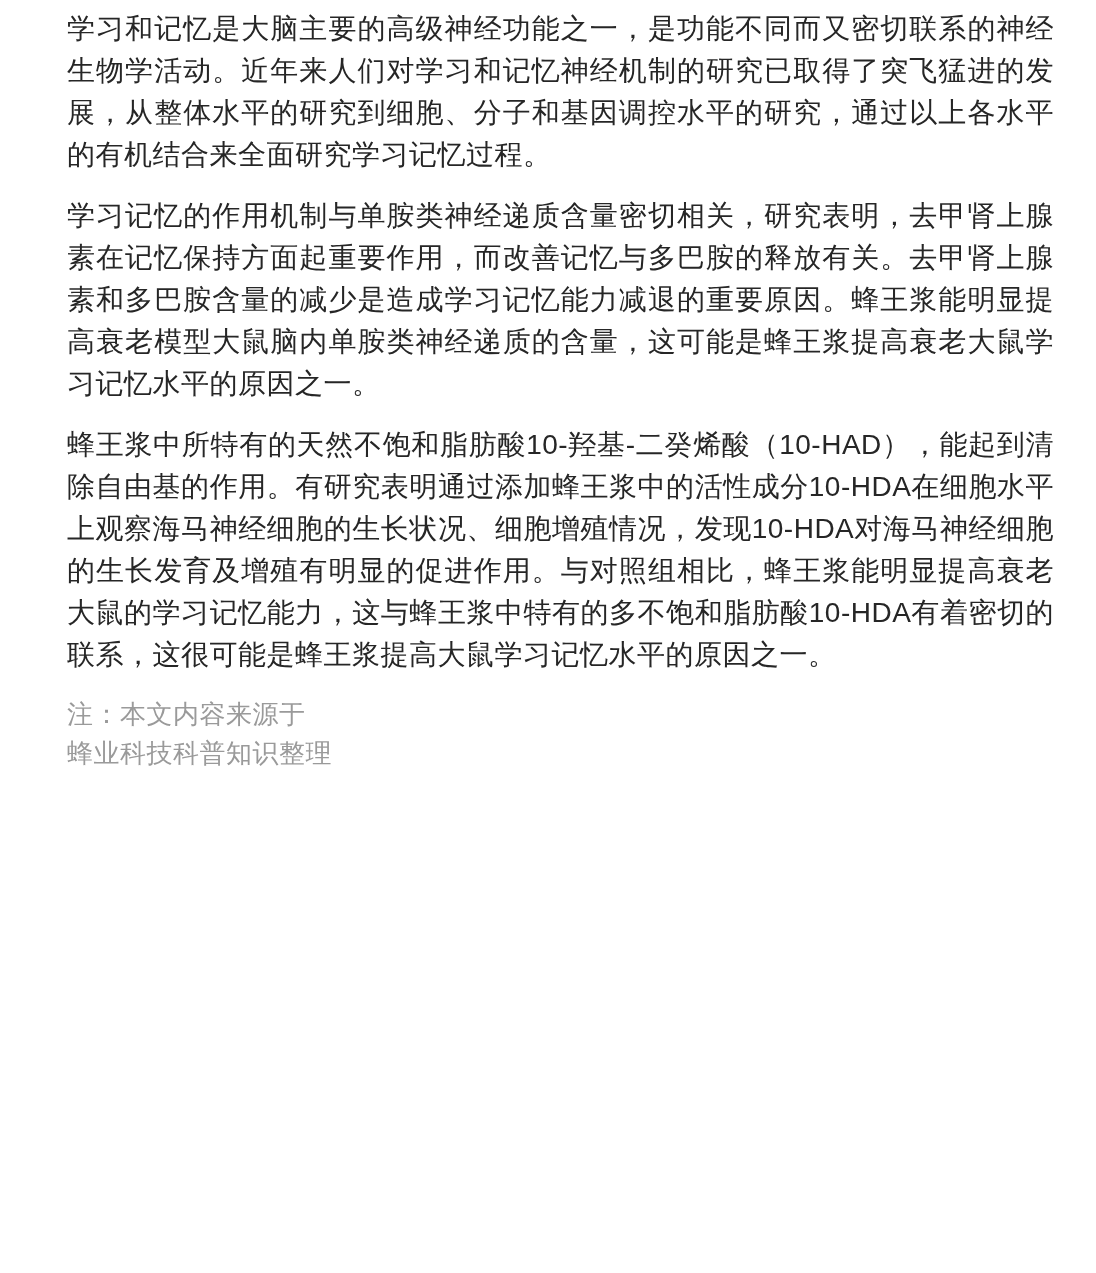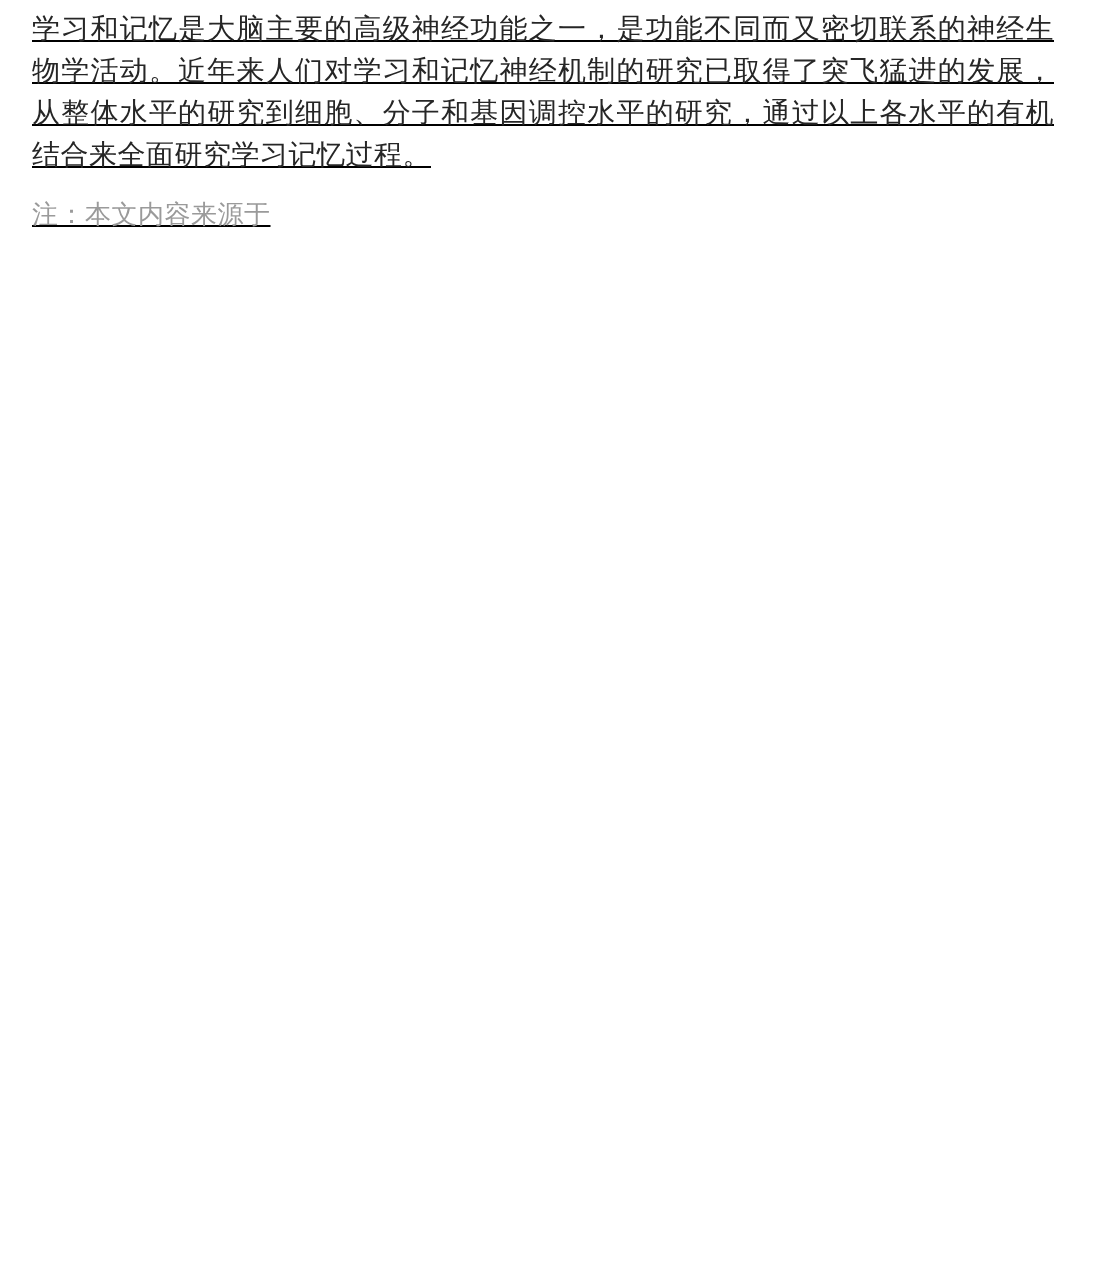--- a/index.html
+++ b/index.html
@@ -7,22 +7,21 @@
     padding: 0;
     background: #ffffff;
   }
   body {
     width: 1096px;
     height: 1273px;
     overflow: hidden;
     font-family: "Liberation Sans", sans-serif;
   }
   .article {
-    padding: 8px 42px 0 32px;
-    text-decoration: underline;
+    padding: 8px 42px 0 67px;
   }
   .article p {
     margin: 0 0 19px 0;
     font-size: 28px;
     line-height: 42px;
     color: #262626;
     text-align: justify;
     letter-spacing: 0.5px;
   }
   .note {
@@ -33,17 +32,20 @@
     line-height: 39px;
     color: #9a9a9a;
     letter-spacing: 0.5px;
   }
 </style>
 </head>
 <body>
 
 <div class="article">
   <p>学习和记忆是大脑主要的高级神经功能之一，是功能不同而又密切联系的神经生物学活动。近年来人们对学习和记忆神经机制的研究已取得了突飞猛进的发展，从整体水平的研究到细胞、分子和基因调控水平的研究，通过以上各水平的有机结合来全面研究学习记忆过程。</p>
+  <p>学习记忆的作用机制与单胺类神经递质含量密切相关，研究表明，去甲肾上腺素在记忆保持方面起重要作用，而改善记忆与多巴胺的释放有关。去甲肾上腺素和多巴胺含量的减少是造成学习记忆能力减退的重要原因。蜂王浆能明显提高衰老模型大鼠脑内单胺类神经递质的含量，这可能是蜂王浆提高衰老大鼠学习记忆水平的原因之一。</p>
+  <p>蜂王浆中所特有的天然不饱和脂肪酸10-羟基-二癸烯酸（10-HAD），能起到清除自由基的作用。有研究表明通过添加蜂王浆中的活性成分10-HDA在细胞水平上观察海马神经细胞的生长状况、细胞增殖情况，发现10-HDA对海马神经细胞的生长发育及增殖有明显的促进作用。与对照组相比，蜂王浆能明显提高衰老大鼠的学习记忆能力，这与蜂王浆中特有的多不饱和脂肪酸10-HDA有着密切的联系，这很可能是蜂王浆提高大鼠学习记忆水平的原因之一。</p>
 
   <div class="note">
     <div class="note-line">注：本文内容来源于</div>
+    <div class="note-line">蜂业科技科普知识整理</div>
   </div>
 </div>
 
 </body></html>

